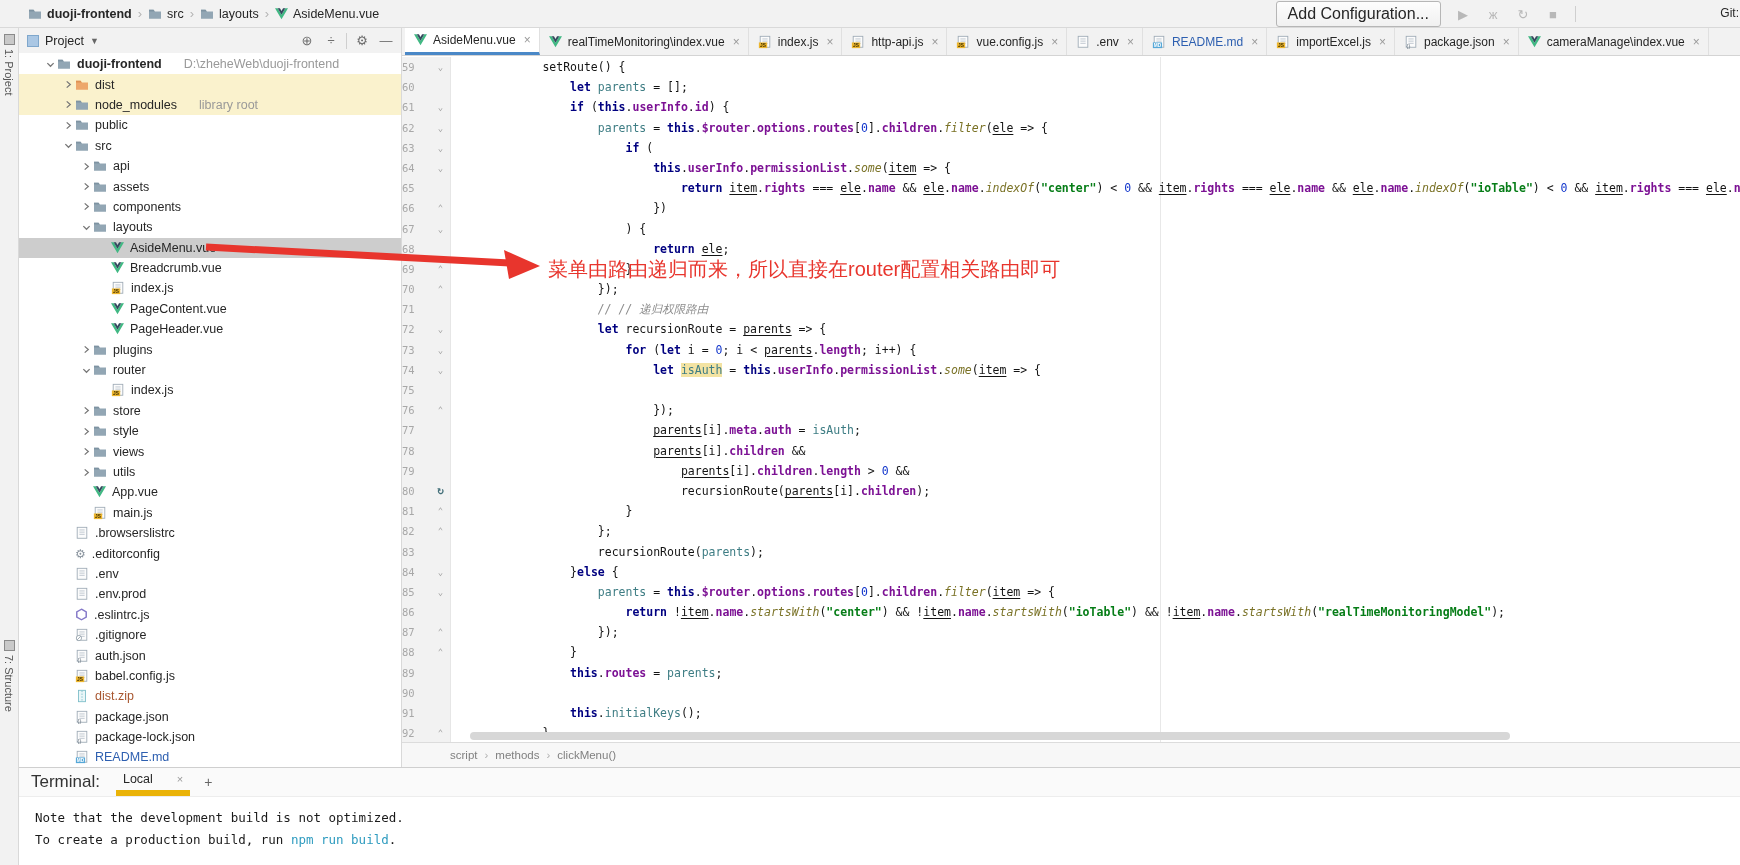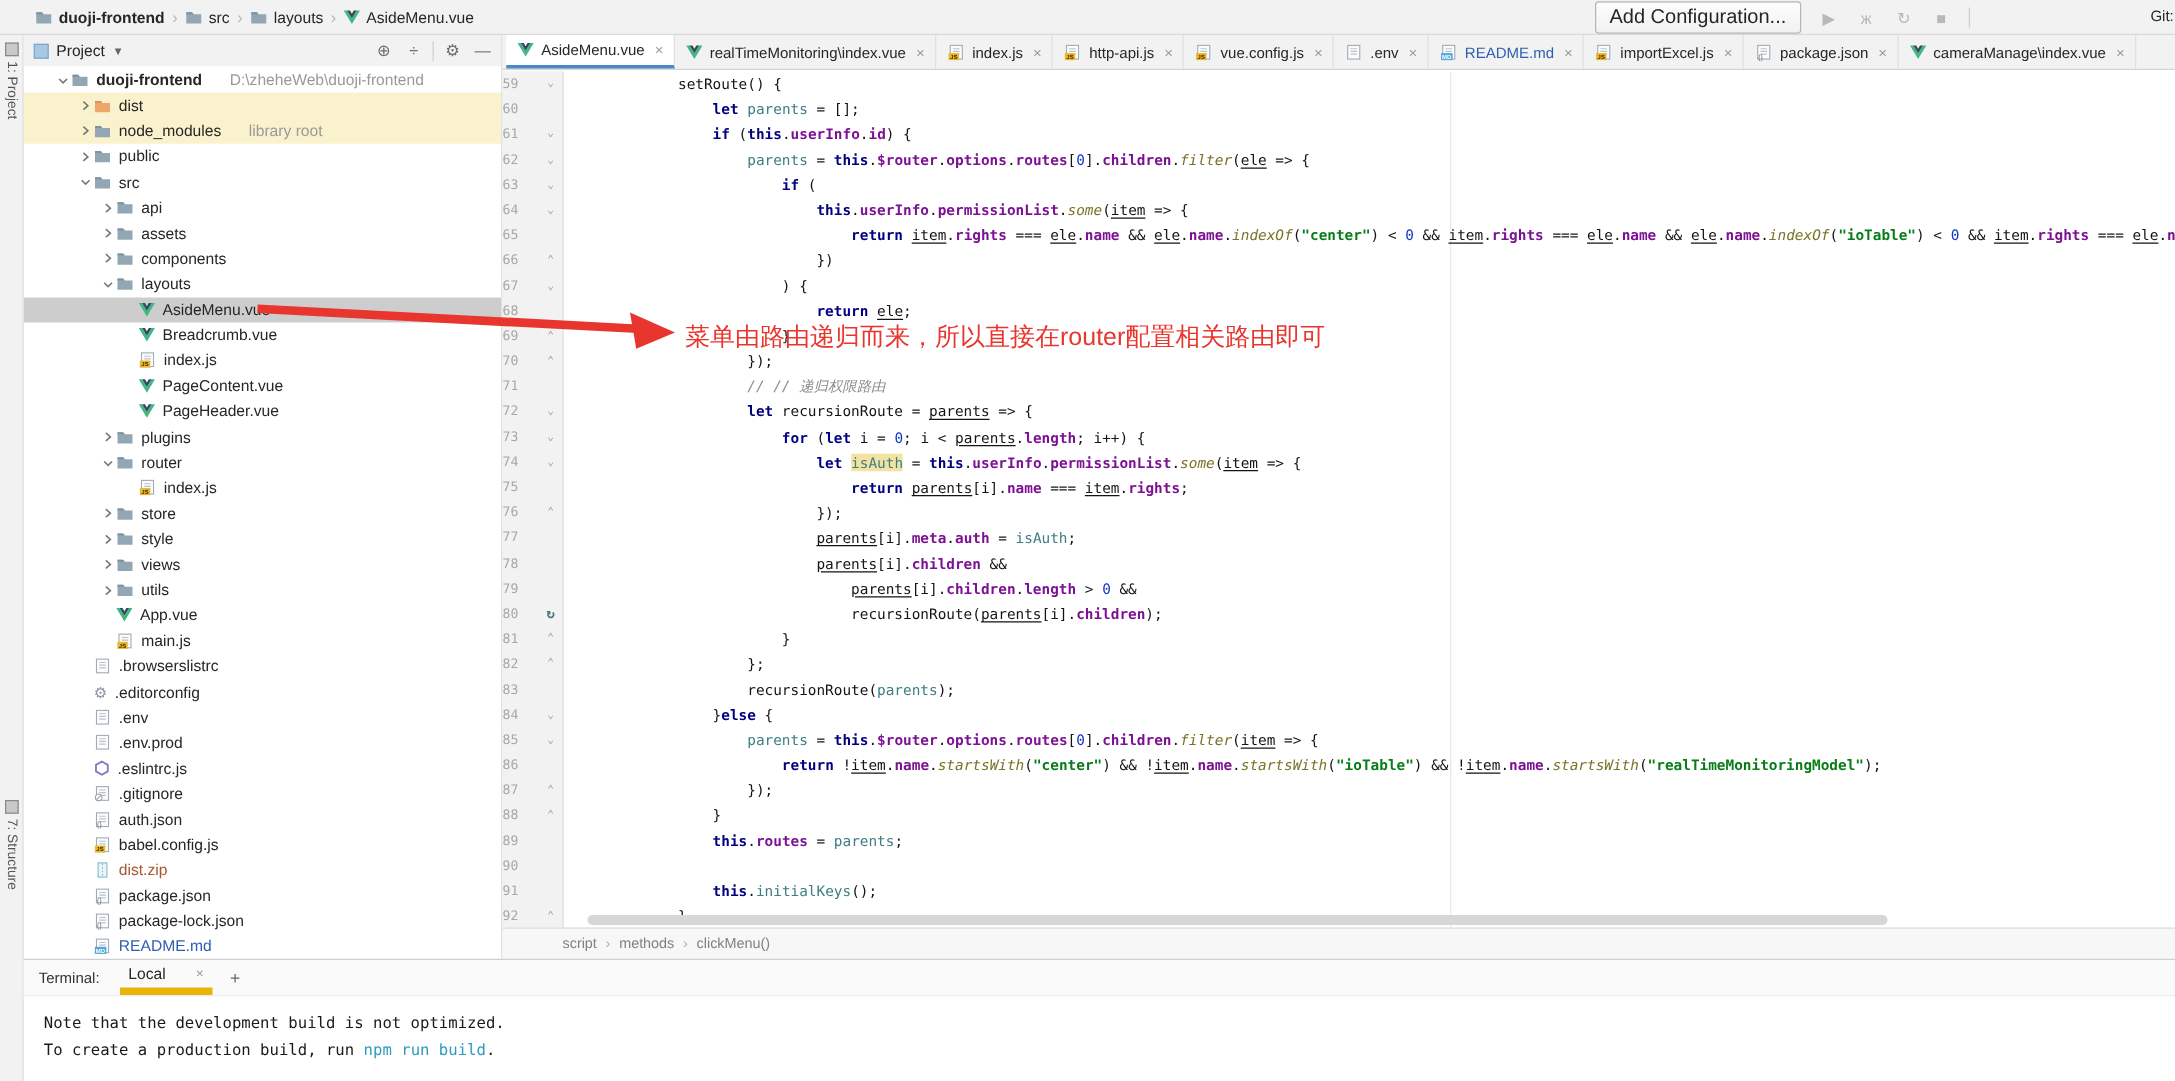--- a/index.html
+++ b/index.html
@@ -78,21 +78,21 @@
   #h-scrollbar{position:absolute;left:68px;bottom:3px;width:1040px;height:8px;background:#d7d7d7;border-radius:4px;}
   #editor-breadcrumb{position:absolute;left:0;right:0;bottom:0;height:24px;background:#f7f7f7;
           border-top:1px solid #dcdcdc;display:flex;align-items:center;padding-left:48px;gap:7px;
           font-size:11.5px;color:#808080;}
   .ebc-sep{color:#b0b0b0;}
 
   
   #terminal{position:absolute;left:19px;right:0;bottom:0;height:98px;background:#fff;border-top:1px solid #cfcfcf;box-sizing:border-box;}
   #terminal-header{height:29px;display:flex;align-items:center;padding-left:12px;gap:6px;background:#fafafa;
           border-bottom:1px solid #ededed;box-sizing:border-box;}
-  #terminal-title{font-size:12px;color:#333;margin-right:10px;}
+  #terminal-title{font-size:17px;color:#333;margin-right:10px;}
   #terminal-tab{display:flex;align-items:center;gap:22px;padding:4px 7px;border-bottom:6px solid #eab308;font-size:12.5px;color:#262626;}
   #terminal-tab .tab-close{font-size:11px;}
   #terminal-add{color:#666;font-size:14px;padding:0 8px;}
   #terminal-content{padding:10px 0 0 16px;font-family:"DejaVu Sans Mono",monospace;font-size:12.5px;line-height:21.5px;color:#1a1a1a;}
   .term-cyan{color:#2e9bbf;}
 
   
   #annotation-overlay{position:absolute;left:0;top:0;width:1740px;height:865px;pointer-events:none;z-index:60;}
   #annotation-text{position:absolute;left:548px;top:256px;font-size:20px;color:#e8352d;white-space:nowrap;}
 </style>
@@ -813,21 +813,20 @@
               <span class="lnum">74</span>
               <span class="fold">⌄</span>
             </div>
             <div class="code-text"><span class="tk-p">                        </span><span class="tk-k">let</span><span class="tk-p"> </span><span class="tk-hlv">isAuth</span><span class="tk-p"> = </span><span class="tk-k">this</span><span class="tk-p">.</span><span class="tk-f">userInfo</span><span class="tk-p">.</span><span class="tk-f">permissionList</span><span class="tk-p">.</span><span class="tk-m">some</span><span class="tk-p">(</span><span class="tk-u">item</span><span class="tk-p"> =&gt; {</span></div>
           </div>
           <div class="code-row">
             <div class="gutter-cell">
               <span class="lnum">75</span>
               <span class="fold"></span>
             </div>
-            <div class="code-text"><span class="tk-p">                            </span><span class="tk-k">return</span><span class="tk-p"> </span><span class="tk-u">parents</span><span class="tk-p">[i].</span><span class="tk-f">name</span><span class="tk-p"> === </span><span class="tk-u">item</span><span class="tk-p">.</span><span class="tk-f">rights</span><span class="tk-p">;</span></div>
           </div>
           <div class="code-row">
             <div class="gutter-cell">
               <span class="lnum">76</span>
               <span class="fold">⌃</span>
             </div>
             <div class="code-text"><span class="tk-p">                        </span><span class="tk-p">});</span></div>
           </div>
           <div class="code-row">
             <div class="gutter-cell">

